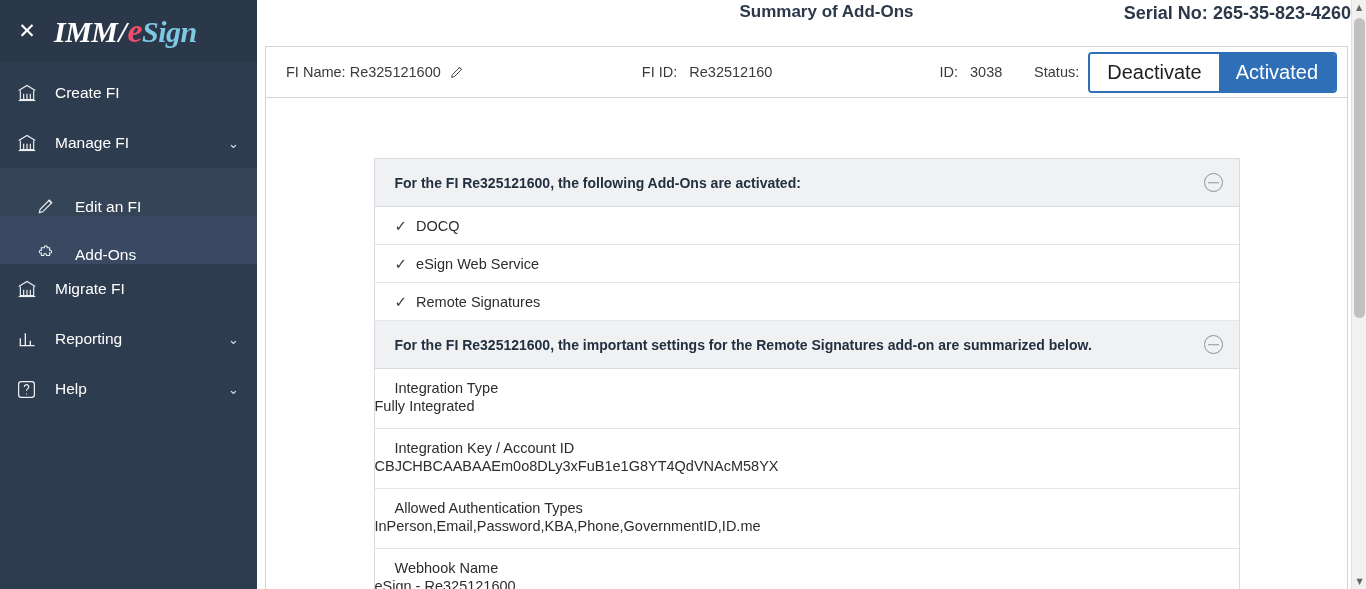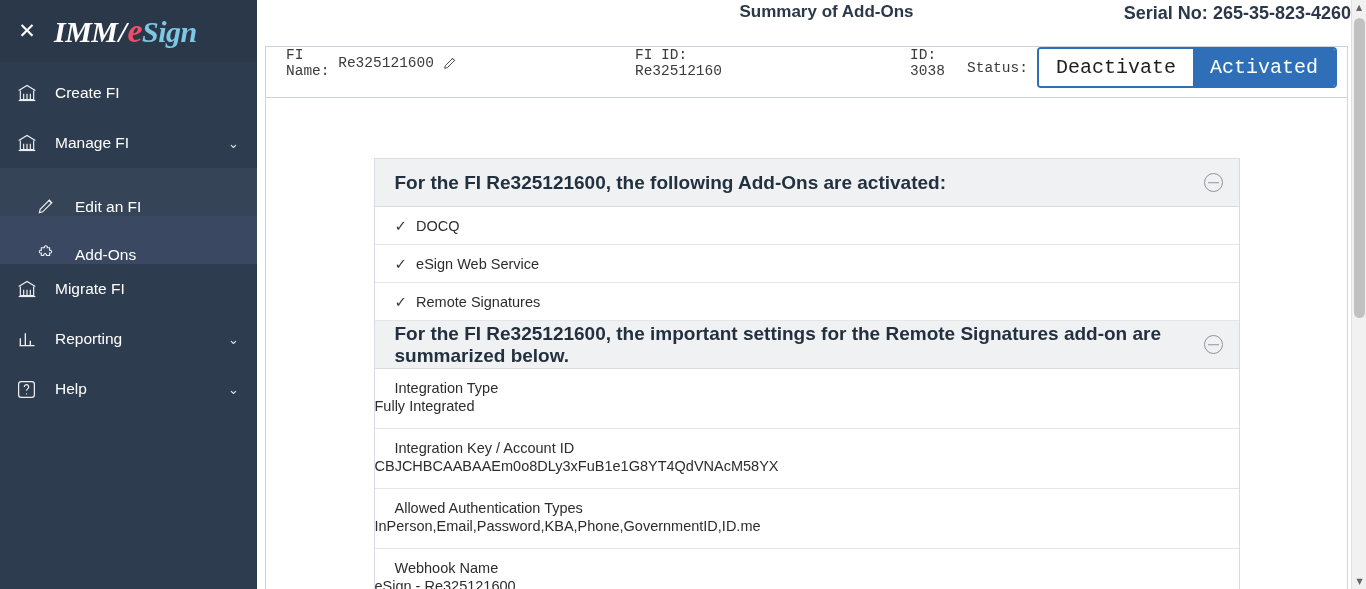--- a/index.html
+++ b/index.html
@@ -159,25 +159,24 @@
     left: 8px; right: 18px;
     top: 46px; bottom: 0;
     border: 1px solid #ced4da;
     border-bottom: none;
     background: #ffffff;
   }
   .fi-header {
     height: 51px;
     border-bottom: 1px solid #ced4da;
     display: flex;
-    align-items: flex-start;
+    align-items: center;
     padding: 0 10px 0 20px;
     font-size: 14.5px;
     color: #3b3b3b;
-    font-family: Liberation Mono, monospace;
   }
   .fi-name { display: flex; align-items: center; }
   .pencil {
     margin-left: 8px;
     color: #4a4a4a;
     cursor: pointer;
     display: inline-flex;
   }
   .fi-id { margin-left: 177px; }
   .fi-dbid { margin-left: 167px; }
@@ -218,21 +217,21 @@
     border-bottom: none;
     background: #ffffff;
   }
   .section-head {
     background: #f0f1f3;
     border-bottom: 1px solid #d8dce0;
     display: flex;
     align-items: center;
     padding: 0 16px 0 20px;
     height: 48px;
-    font-size: 19px;
+    font-size: 14px;
     font-weight: bold;
     color: #22303f;
   }
   .section-head .collapse {
     margin-left: auto;
     width: 19px; height: 19px;
     border: 1.5px solid #8c949c;
     border-radius: 50%;
     position: relative;
     cursor: pointer;

